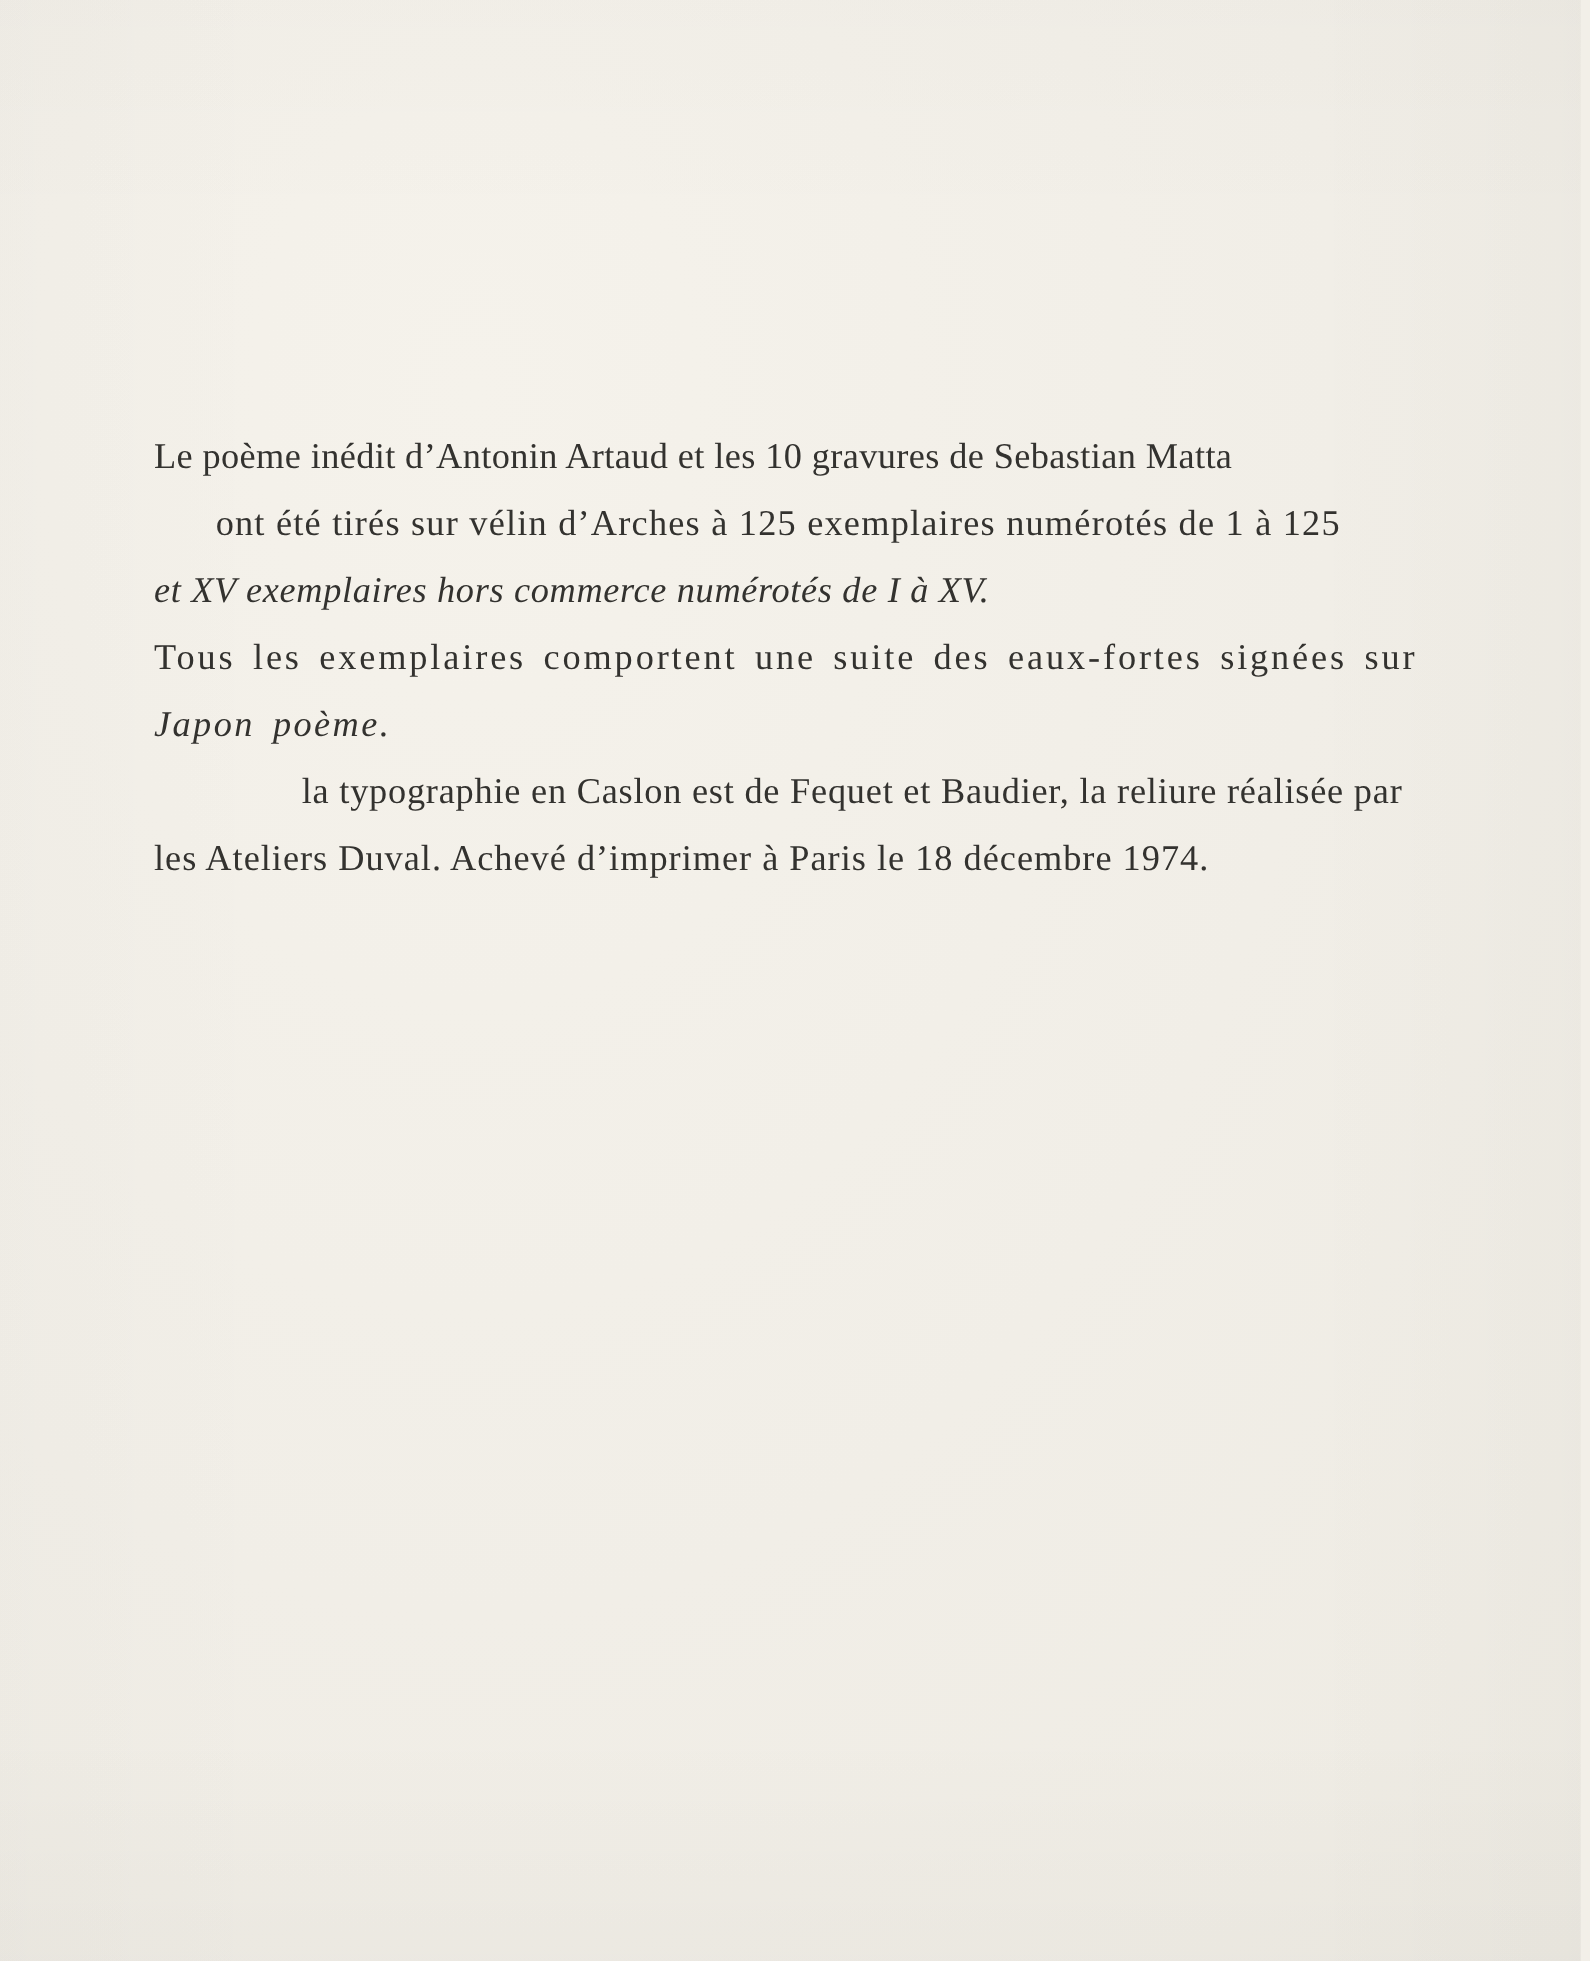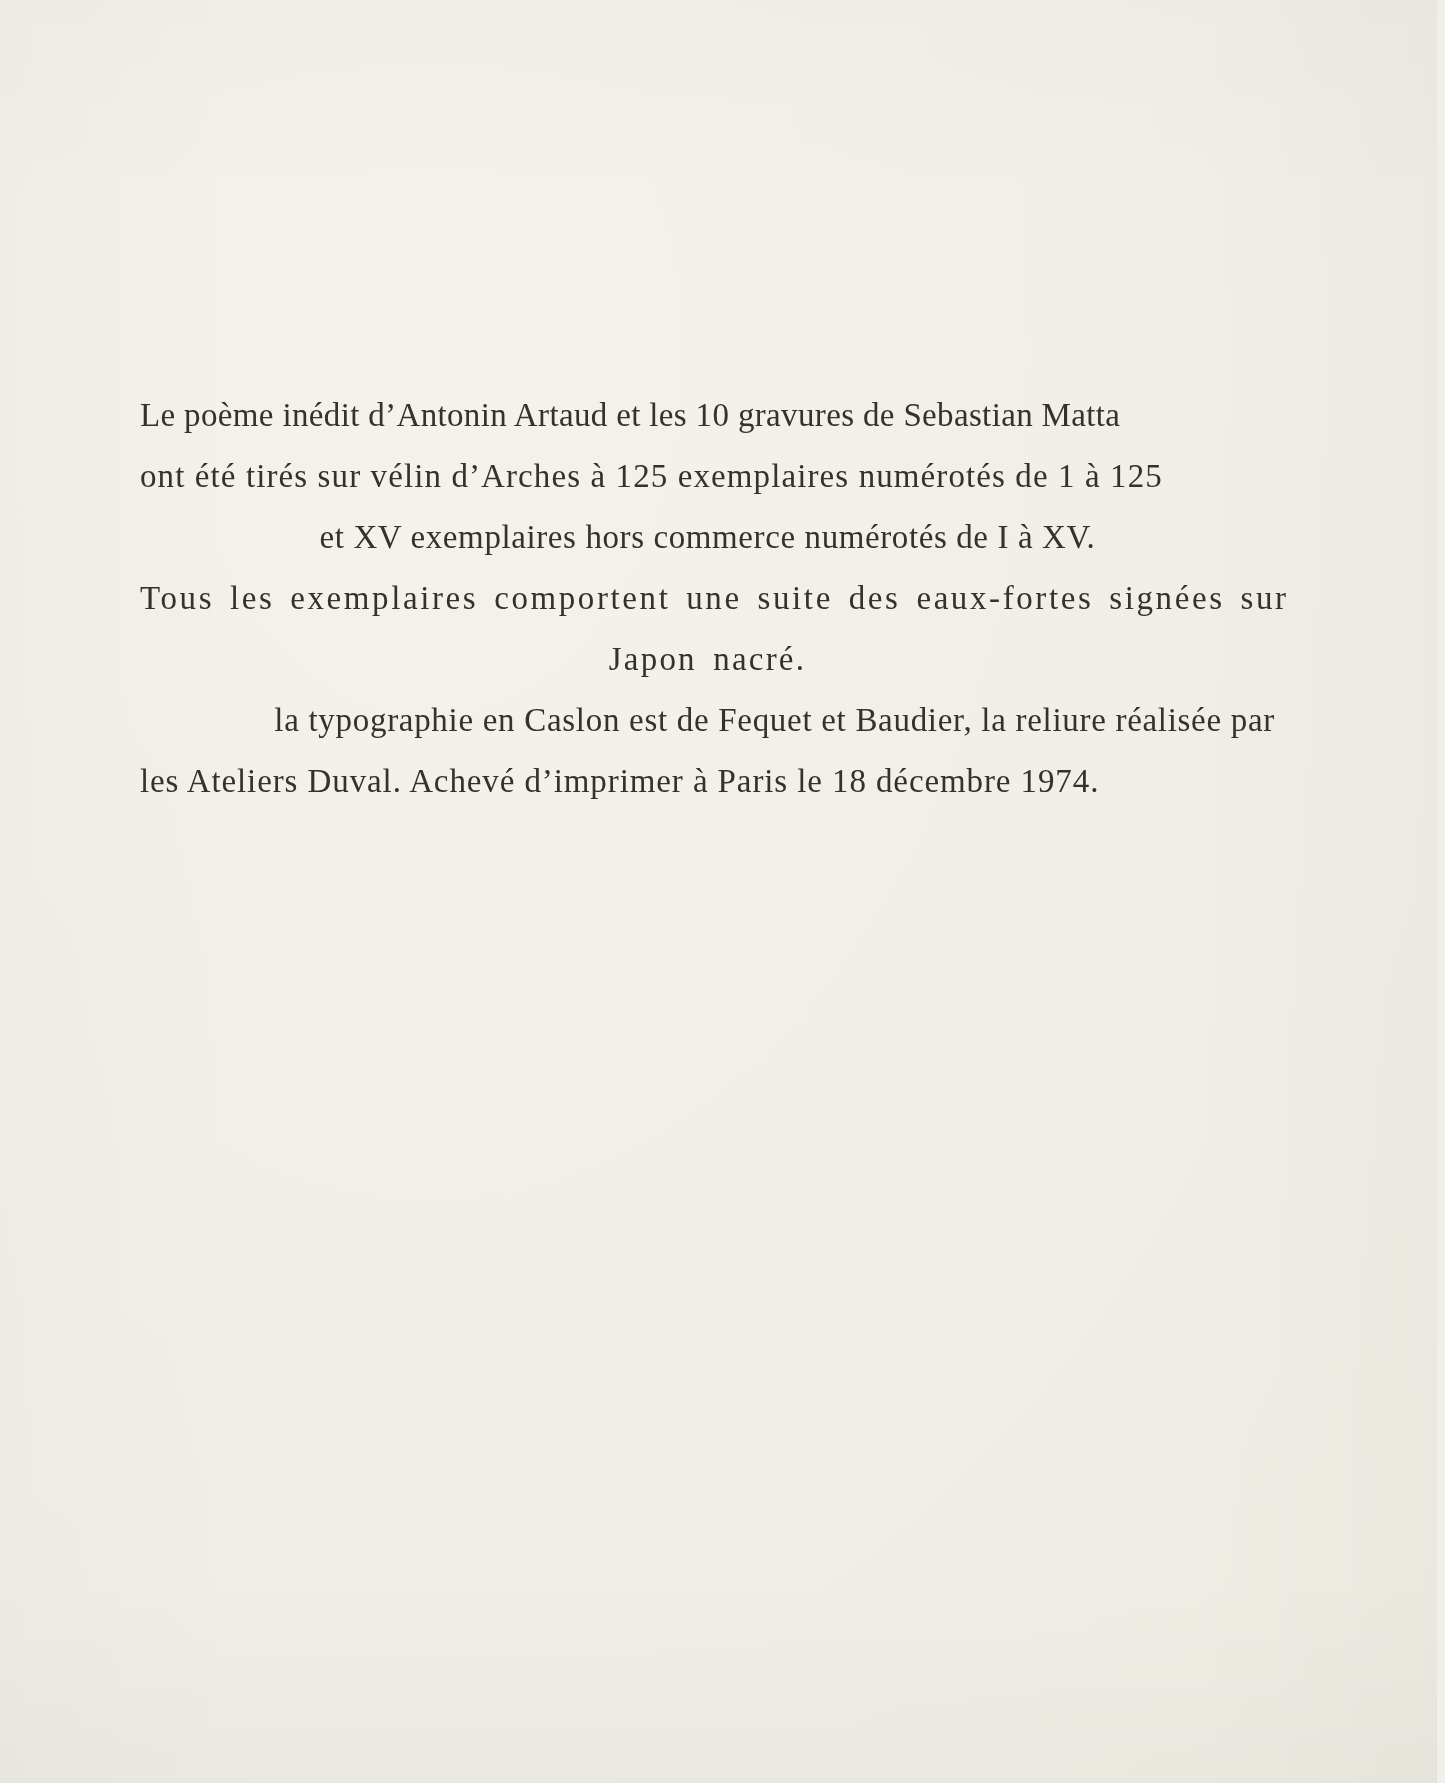--- a/index.html
+++ b/index.html
@@ -36,27 +36,27 @@
     width: 1135px;
   }
   .line {
     font-size: 33px;
     line-height: 61px;
     letter-spacing: 0.6px;
     color: #33322f;
     white-space: nowrap;
   }
   .center {
-    text-align: center;
+    font-style: italic;
   }
   .left {
     text-align: left;
   }
   .l1 { letter-spacing: 0.35px; }
-  .l2 { letter-spacing: 1.1px; }
+  .l2 { letter-spacing: 1.1px; text-align: center; }
   .l3 { letter-spacing: 0.6px; }
   .l4 { letter-spacing: 2.6px; word-spacing: 5px; }
   .l5 { letter-spacing: 2.2px; word-spacing: 6px; }
   .l6 { letter-spacing: 0.5px; }
   .l7 { letter-spacing: 0.7px; text-align: right; }
   .l8 { letter-spacing: 0.9px; }
 </style>
 </head>
 <body>
 
@@ -66,21 +66,21 @@
   <div class="colophon">
 
     <div class="line left l1">Le poème inédit d’Antonin Artaud et les 10 gravures de Sebastian Matta</div>
 
     <div class="line left l2">ont été tirés sur vélin d’Arches à 125 exemplaires numérotés de 1 à 125</div>
 
     <div class="line center l3">et XV exemplaires hors commerce numérotés de I à XV.</div>
 
     <div class="line left l4">Tous les exemplaires comportent une suite des eaux-fortes signées sur</div>
 
-    <div class="line center l5">Japon nacré.</div>
+    <div class="line center l5">Japon poème.</div>
 
 
     <div class="line left l7">la typographie en Caslon est de Fequet et Baudier, la reliure réalisée par</div>
 
     <div class="line left l8">les Ateliers Duval. Achevé d’imprimer à Paris le 18 décembre 1974.</div>
 
   </div>
 </div>
 
 </body></html>

